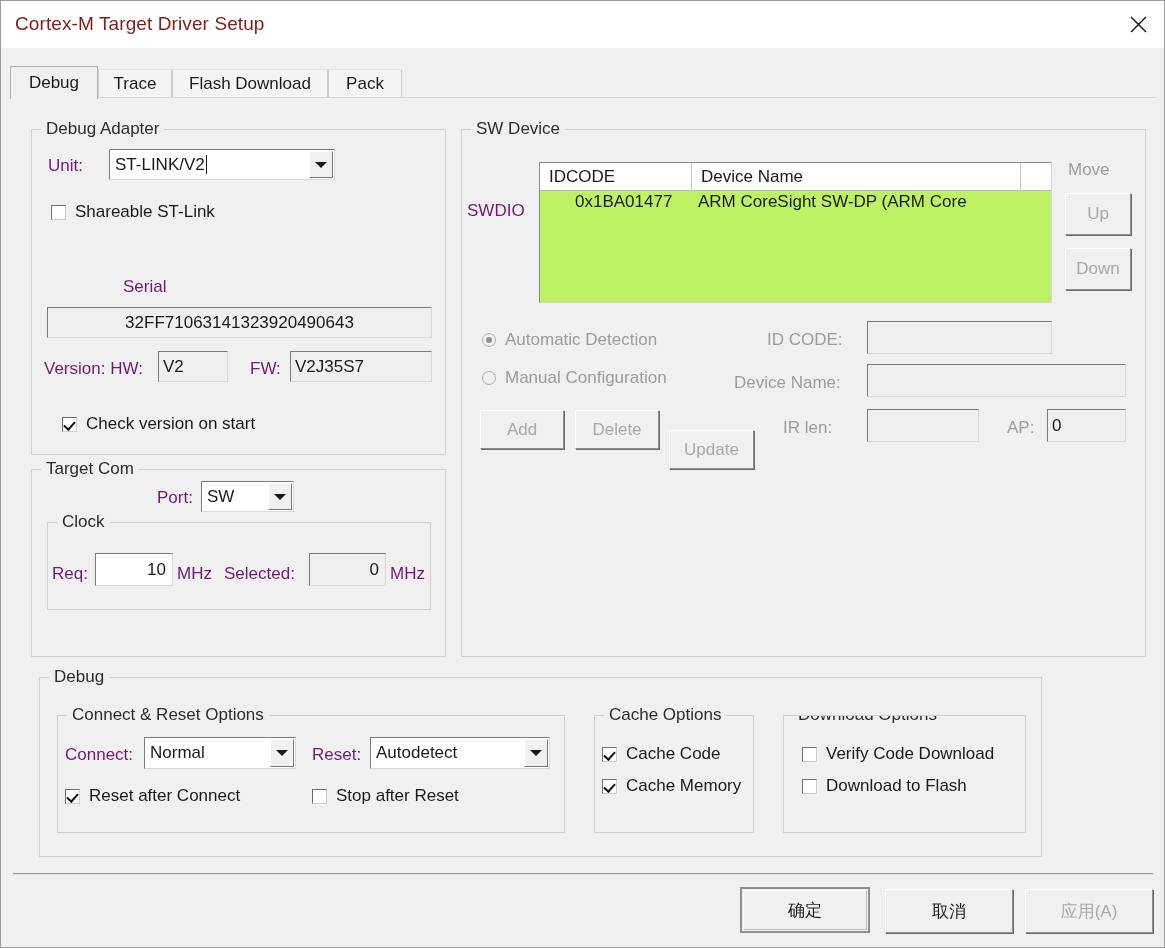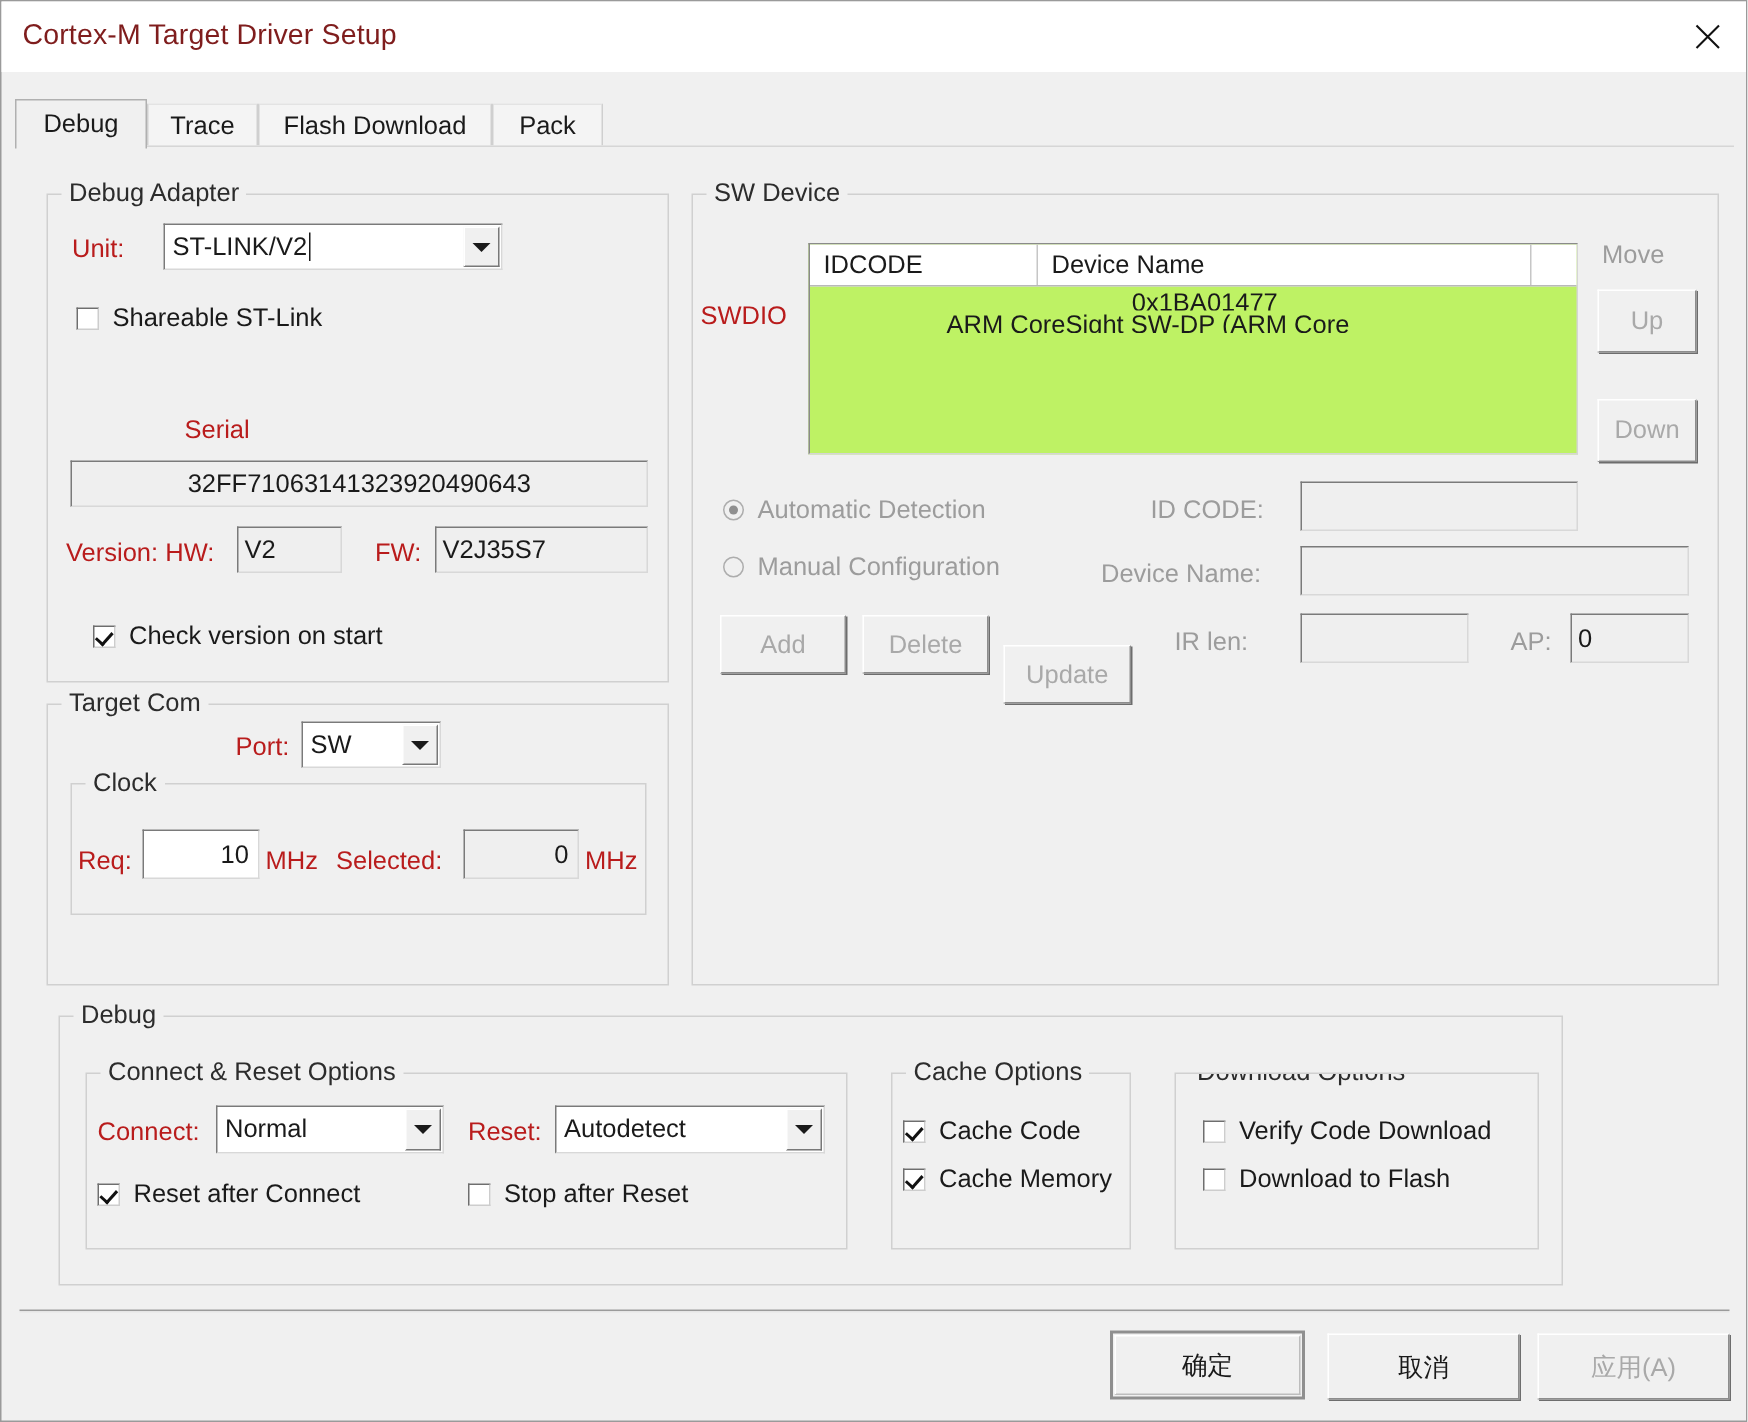--- a/index.html
+++ b/index.html
@@ -76,21 +76,21 @@
   .group > .legend {
     position: absolute; top: -11px; left: 9px;
     background: #f0f0f0;
     padding: 0 5px;
     font-size: 17px; color: #2c2c2c;
     white-space: nowrap;
   }
 
   .lbl {
     position: absolute;
-    font-size: 17px; color: #b91c1c;
+    font-size: 17px; color: #701a75;
     white-space: nowrap;
   }
   .lbl.dim { color: #9c9c9c; }
 
   
   .tfield {
     position: absolute;
     background: #ffffff;
     border: 1px solid #7a7a7a;
     border-right-color: #d8d8d8;
@@ -225,22 +225,22 @@
   }
   .devhdr .hc {
     font-size: 17px; color: #1a1a1a;
     display: flex; align-items: center;
     padding-left: 9px;
     border-right: 1px solid #c6c6c6;
     overflow: hidden; white-space: nowrap;
   }
   .devrow {
     position: absolute; left: 0; top: 29px; right: 0; height: 30px;
-    display: flex; align-items: center;
-    font-size: 17px; color: #1a1a1a; flex-direction: column;
+    display: flex; 
+    font-size: 17px; color: #1a1a1a;
   }
   .devrow .dc { overflow: hidden; white-space: nowrap; }
 
   .hsep {
     position: absolute;
     height: 0;
     border-top: 1px solid #9b9b9b;
     border-bottom: 1px solid #e6e6e6;
   }
 </style>
@@ -333,21 +333,21 @@
       <div class="hc" style="width:30px; border-right:none;"></div>
     </div>
     <div class="devrow">
       <div class="dc" style="width:152px; padding-left:35px;">0x1BA01477</div>
       <div class="dc" style="width:341px; padding-left:6px;">ARM CoreSight SW-DP (ARM Core</div>
     </div>
   </div>
 
   <div class="lbl dim" style="left:1067px; top:159px;">Move</div>
   <div class="btn disabled" style="left:1064px; top:192px; width:66px; height:42px;">Up</div>
-  <div class="btn disabled" style="left:1064px; top:265px; width:66px; height:42px;">Down</div>
+  <div class="btn disabled" style="left:1064px; top:247px; width:66px; height:42px;">Down</div>
 
   <div class="rbrow" style="left:481px; top:329px;">
     <span class="rbox on"></span>
     <span>Automatic Detection</span>
   </div>
   <div class="rbrow" style="left:481px; top:367px;">
     <span class="rbox"></span>
     <span>Manual Configuration</span>
   </div>
 

